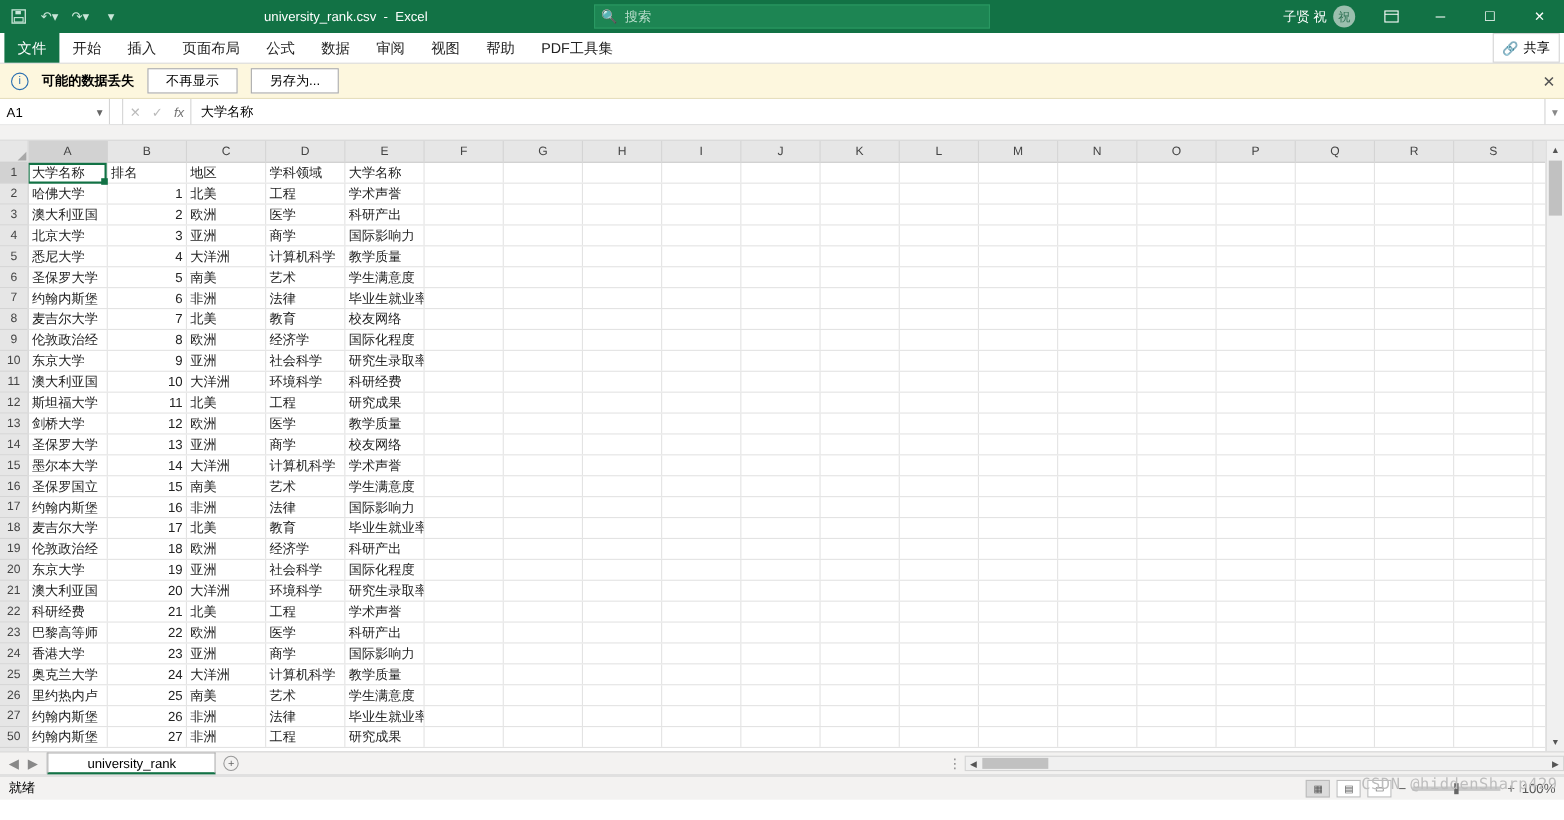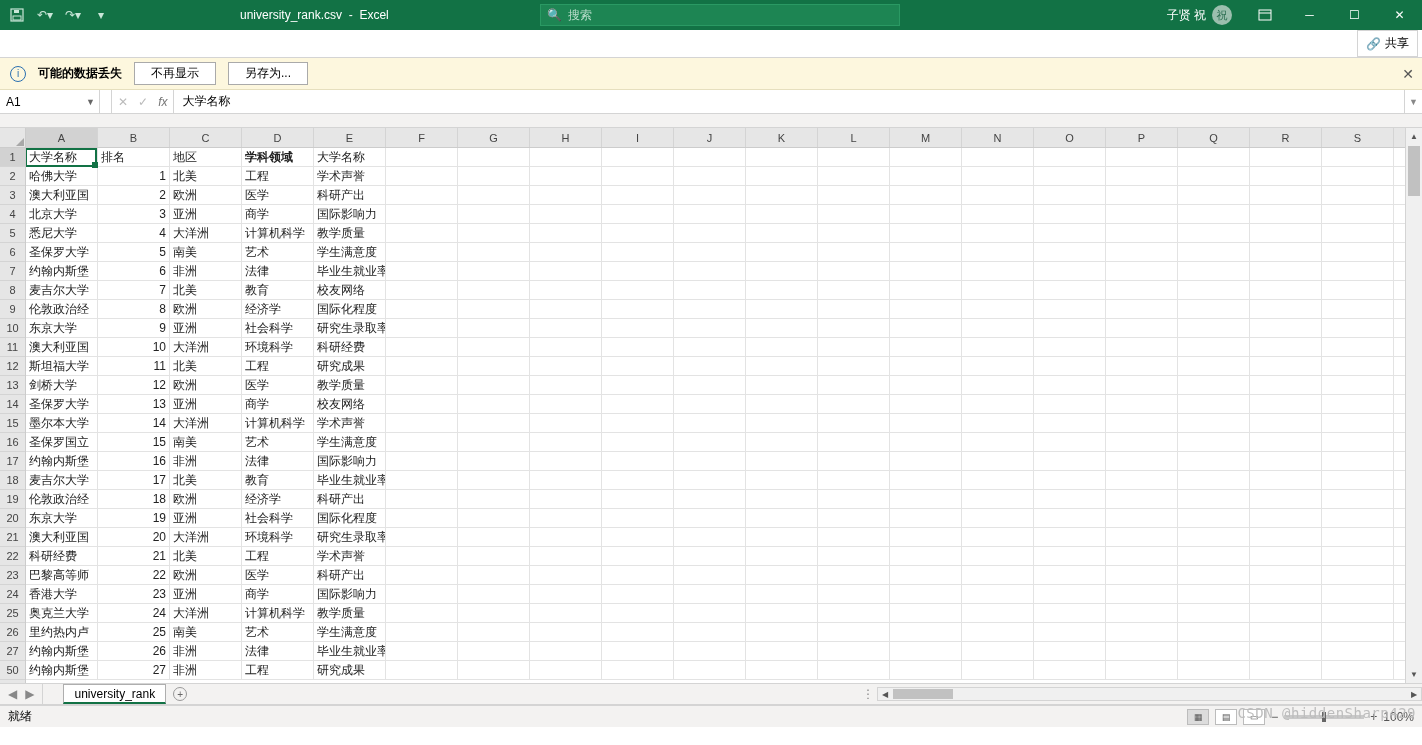--- a/index.html
+++ b/index.html
@@ -59,21 +59,21 @@
 .gcell.num { text-align:right; }
 .sel-cell { position:absolute; border:2px solid #127245; pointer-events:none; }
 .sel-cell::after{ content:""; position:absolute; right:-3px; bottom:-3px; width:6px; height:6px; background:#127245; }
 .vscroll { width:17px; background:#f0f0f0; border-left:1px solid #d4d4d4; position:relative; }
 .vscroll .arrow { height:17px; display:flex; align-items:center; justify-content:center; font-size:8px; color:#555; }
 .vscroll .thumb { position:absolute; left:2px; right:2px; top:18px; height:50px; background:#c1c1c1; }
 
 
 .sheetbar { height:22px; border-top:1px solid #d4d4d4; border-bottom:1px solid #d4d4d4; display:flex; align-items:stretch; background:#f3f2f1; font-size:12px; position:relative; }
 .sheetbar .nav { display:flex; align-items:center; padding:0 8px; gap:8px; color:#888; border-right:1px solid #d4d4d4; }
-.sheetbar .sheet-tab { background:#fff; border:1px solid #aeaeae; border-bottom:2px solid #127245; padding:0 10px; display:flex; align-items:center; margin-left:20px; }
+.sheetbar .sheet-tab { background:#fff; border:1px solid #aeaeae; border-bottom:2px solid #127245; padding:0 35px; display:flex; align-items:center; margin-left:0; }
 .sheetbar .addsheet { width:28px; display:flex; align-items:center; justify-content:center; color:#666; }
 .sheetbar .addsheet span{ border:1px solid #999; border-radius:50%; width:14px; height:14px; display:flex; align-items:center; justify-content:center; font-size:10px; }
 .sheetbar .hscroll-area { flex:1; display:flex; align-items:center; justify-content:flex-end; }
 .sheetbar .hscroll { width:545px; height:14px; background:#f0f0f0; border:1px solid #d4d4d4; display:flex; align-items:center; position:relative; }
 .sheetbar .hscroll .harrow { width:14px; text-align:center; font-size:8px; color:#555; }
 .sheetbar .hscroll .hthumb { position:absolute; left:15px; width:60px; top:1px; bottom:1px; background:#c1c1c1; }
 .sheetbar .dots { width:18px; display:flex; align-items:center; justify-content:center; color:#888; }
 
 
 .statusbar { height:22px; background:#f3f2f1; border-top:1px solid #d4d4d4; display:flex; align-items:center; font-size:12px; padding:0 8px; position:relative; }
@@ -118,20 +118,32 @@
           <line x1="1" y1="4" x2="13" y2="4" stroke="#fff"></line>
         </svg>
       </div>
     <div class="winbtn">─</div>
     <div class="winbtn">☐</div>
     <div class="winbtn">✕</div>
   </div>
 </div>
 
 <div class="ribbon">
+  <div id="ribbon-tabs-holder" style="display:flex">
+      <div class="tab file">文件</div>
+      <div class="tab">开始</div>
+      <div class="tab">插入</div>
+      <div class="tab">页面布局</div>
+      <div class="tab">公式</div>
+      <div class="tab">数据</div>
+      <div class="tab">审阅</div>
+      <div class="tab">视图</div>
+      <div class="tab">帮助</div>
+      <div class="tab">PDF工具集</div>
+    </div>
   <div class="share">
     <span>🔗</span>
     <span>共享</span>
   </div>
 </div>
 
 <div class="msgbar">
   <span class="info-icon">i</span>
   <span class="msg-title">可能的数据丢失</span>
   <button>不再显示</button>
@@ -212,21 +224,21 @@
         <div class="colh" style="width: 72px;">P</div>
         <div class="colh" style="width: 72px;">Q</div>
         <div class="colh" style="width: 72px;">R</div>
         <div class="colh" style="width: 72px;">S</div>
       </div>
     <div class="gridbody" id="grid-body">
         <div class="grow">
           <div class="gcell" style="width: 72px;">大学名称</div>
           <div class="gcell" style="width: 72px;">排名</div>
           <div class="gcell" style="width: 72px;">地区</div>
-          <div class="gcell" style="width: 72px; font-weight: bold;">学科领域</div>
+          <div class="gcell" style="width: 72px;">学科领域</div>
           <div class="gcell" style="width: 72px;">大学名称</div>
           <div class="gcell" style="width: 72px;"></div>
           <div class="gcell" style="width: 72px;"></div>
           <div class="gcell" style="width: 72px;"></div>
           <div class="gcell" style="width: 72px;"></div>
           <div class="gcell" style="width: 72px;"></div>
           <div class="gcell" style="width: 72px;"></div>
           <div class="gcell" style="width: 72px;"></div>
           <div class="gcell" style="width: 72px;"></div>
           <div class="gcell" style="width: 72px;"></div>

